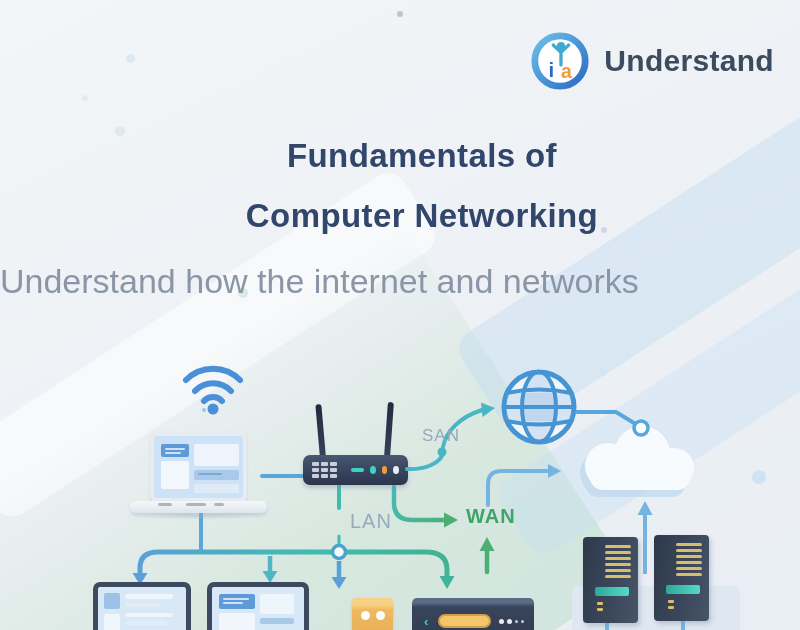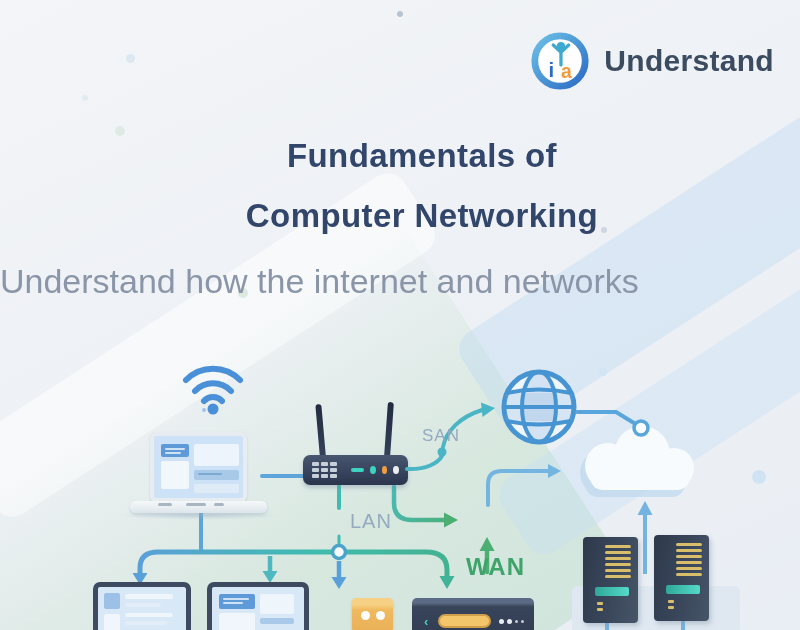--- a/index.html
+++ b/index.html
@@ -95,21 +95,21 @@
     display:flex;align-items:center;justify-content:center;gap:6px;
     box-shadow:0 2px 3px rgba(160,150,120,.4);}
   .hub-box i{width:9px;height:9px;border-radius:50%;background:#fdfdfc;display:block;}
 
   
   .platform{left:572px;top:586px;width:168px;height:60px;background:#dfe8f1;border-radius:6px;}
 
   .net-label{position:absolute;color:var(--label-gray);letter-spacing:1px;font-weight:400;}
   .label-san{left:422px;top:426px;font-size:17px;}
   .label-lan{left:313px;top:510px;font-size:20px;margin-left:37px;}
-  .label-wan{left:466px;top:505px;font-size:24px;color:var(--wan-green);font-weight:700;margin-top:48px;}
+  .label-wan{left:466px;top:505px;font-size:20px;color:var(--wan-green);font-weight:700;}
 </style>
 </head>
 <body>
 
 <div class="page">
 
   <div class="band band-white"></div>
   <div class="band band-green"></div>
   <div class="band band-blue-1"></div>
   <div class="band band-blue-2"></div>

